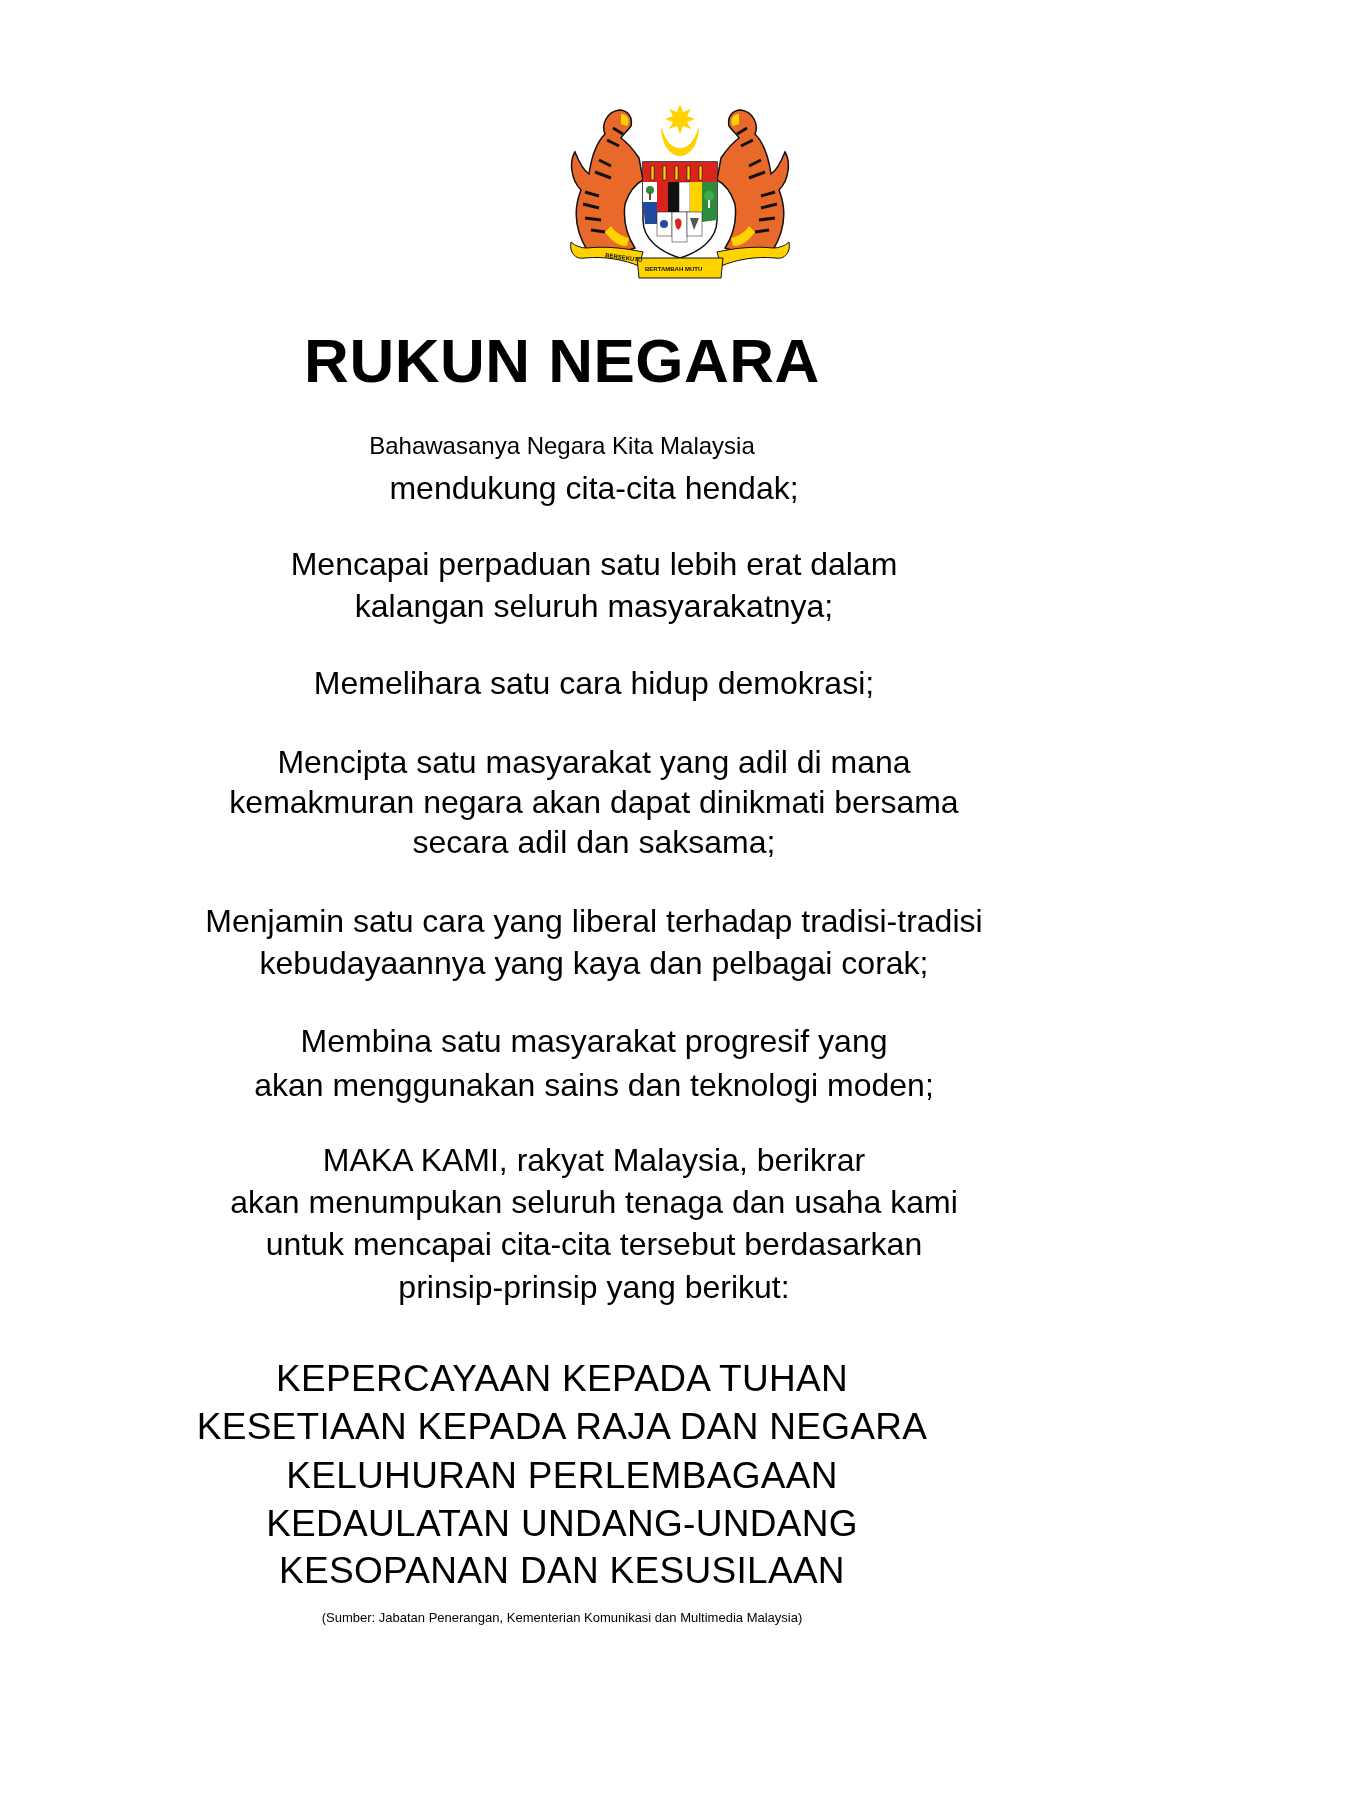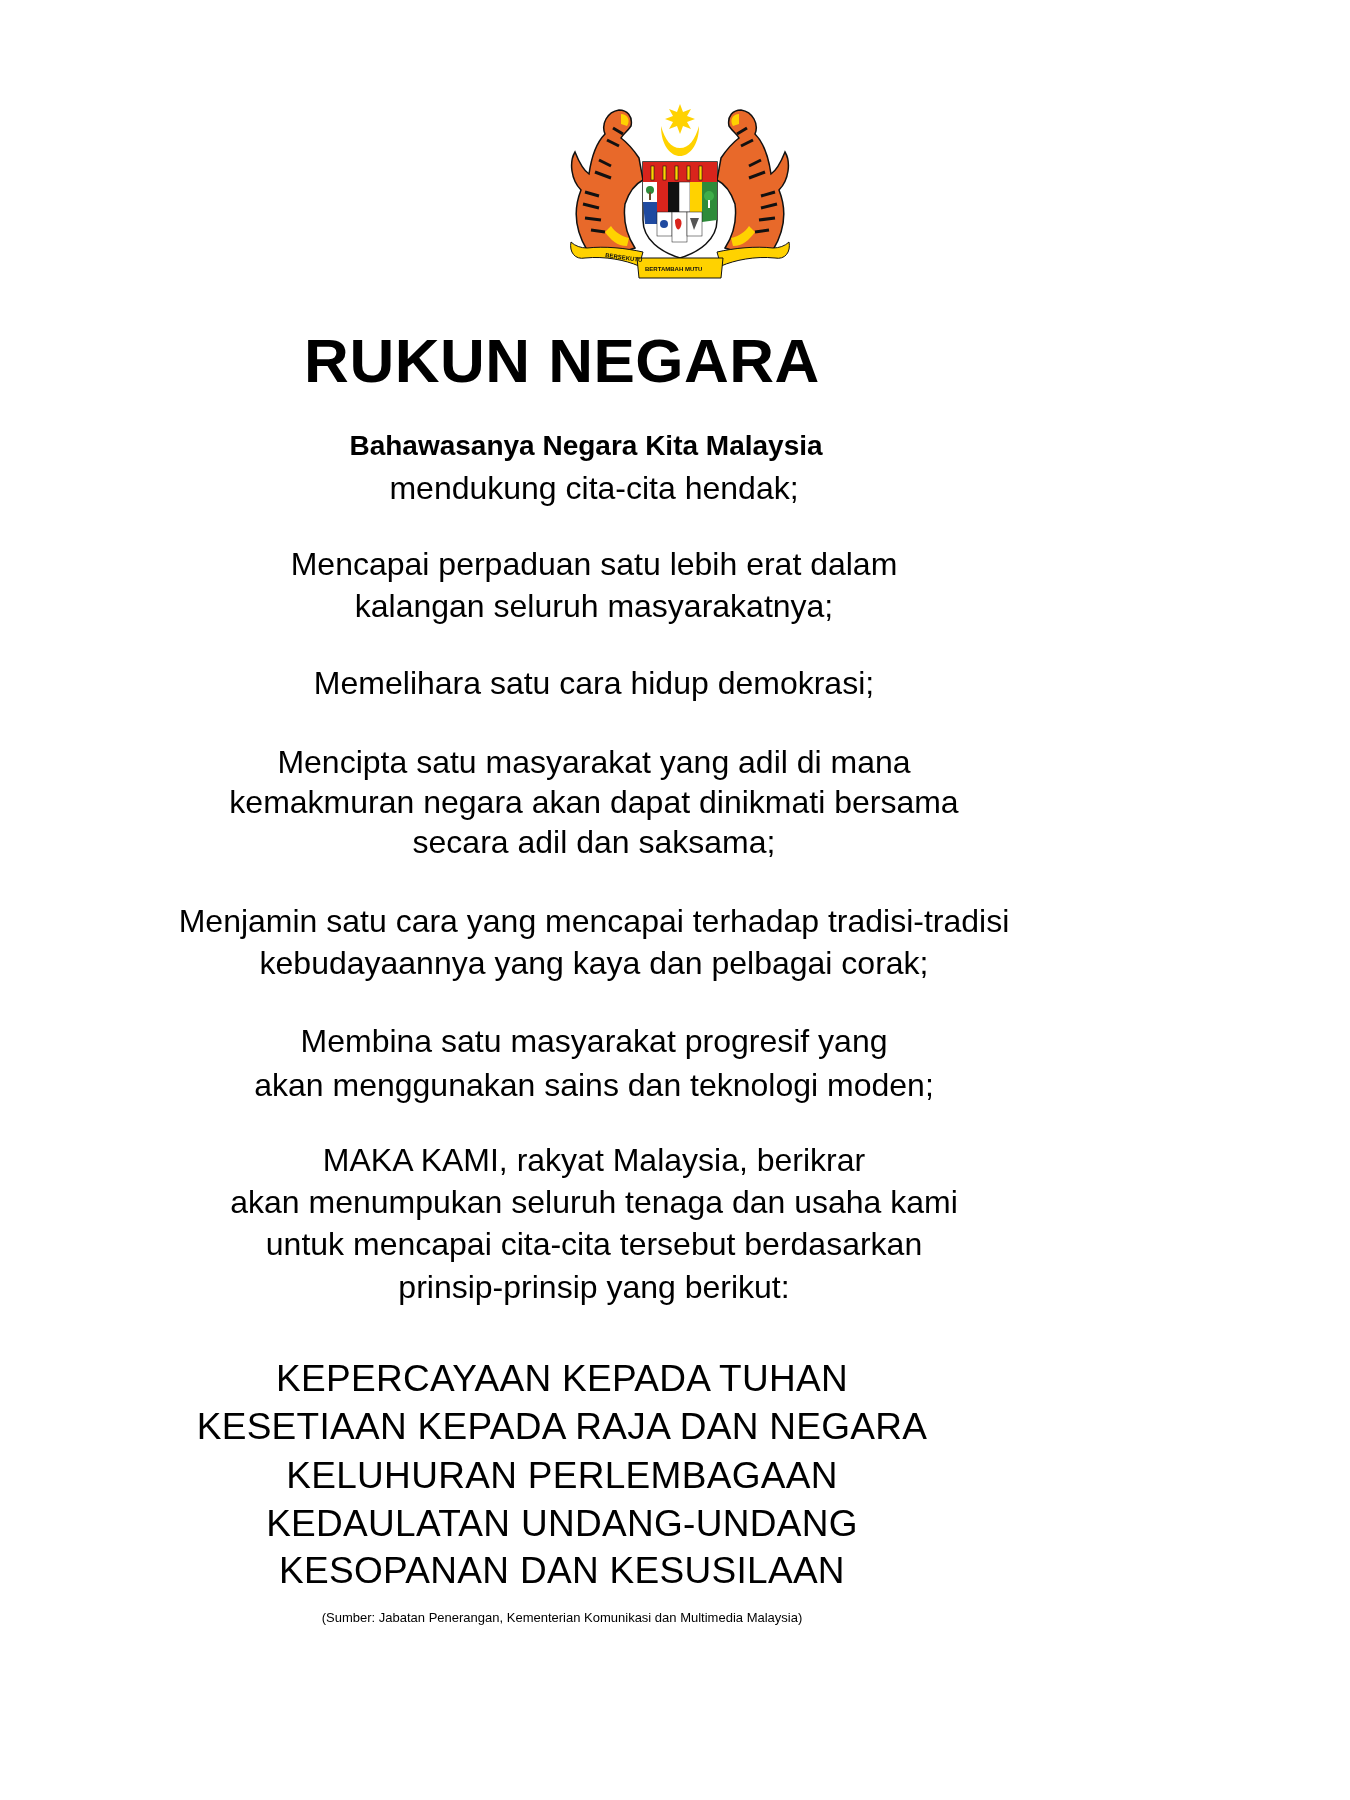--- a/index.html
+++ b/index.html
@@ -1,21 +1,21 @@
 <!DOCTYPE html>
 <html><head>
   <meta charset="utf-8">
   <style>
     html, body { margin: 0; padding: 0; background: #ffffff; }
     body { width: 1350px; height: 1800px; position: relative; overflow: hidden;
            font-family: "Liberation Sans", sans-serif; color: #000; }
     .logo { position: absolute; left: 565px; top: 100px; width: 230px; height: 180px; }
     .line { position: absolute; left: 0; width: 1124px; text-align: center; white-space: nowrap; }
     .title { top: 330px; font-size: 62px; font-weight: bold; line-height: 62px; letter-spacing: 0.5px; }
-    .intro-bold { top: 428px; font-size: 28px; font-weight: bold; line-height: 36px; padding-left: 24px; }
+    .intro-bold { top: 428px; font-size: 24px; font-weight: normal; line-height: 36px; }
     .body { font-size: 32px; line-height: 36px; padding-left: 32px; }
     .principle { font-size: 37px; font-weight: normal; line-height: 42px; letter-spacing: 0.3px; margin-top: 10px; }
     .source { top: 1606px; font-size: 13px; line-height: 24px; }
   </style>
 </head>
 <body>
 
 <svg class="logo" viewBox="0 0 230 180" xmlns="http://www.w3.org/2000/svg">
 
   <g>
@@ -83,21 +83,21 @@
 <div>
   <div class="line body" style="top:546px">Mencapai perpaduan satu lebih erat dalam</div>
   <div class="line body" style="top:588px">kalangan seluruh masyarakatnya;</div>
 
   <div class="line body" style="top:665px">Memelihara satu cara hidup demokrasi;</div>
 
   <div class="line body" style="top:744px">Mencipta satu masyarakat yang adil di mana</div>
   <div class="line body" style="top:784px">kemakmuran negara akan dapat dinikmati bersama</div>
   <div class="line body" style="top:824px">secara adil dan saksama;</div>
 
-  <div class="line body" style="top:903px">Menjamin satu cara yang mencapai terhadap tradisi-tradisi</div>
+  <div class="line body" style="top:903px">Menjamin satu cara yang liberal terhadap tradisi-tradisi</div>
   <div class="line body" style="top:945px">kebudayaannya yang kaya dan pelbagai corak;</div>
 
   <div class="line body" style="top:1023px">Membina satu masyarakat progresif yang</div>
   <div class="line body" style="top:1067px">akan menggunakan sains dan teknologi moden;</div>
 </div>
 
 <div>
   <div class="line body" style="top:1142px">MAKA KAMI, rakyat Malaysia, berikrar</div>
   <div class="line body" style="top:1184px">akan menumpukan seluruh tenaga dan usaha kami</div>
   <div class="line body" style="top:1226px">untuk mencapai cita-cita tersebut berdasarkan</div>

